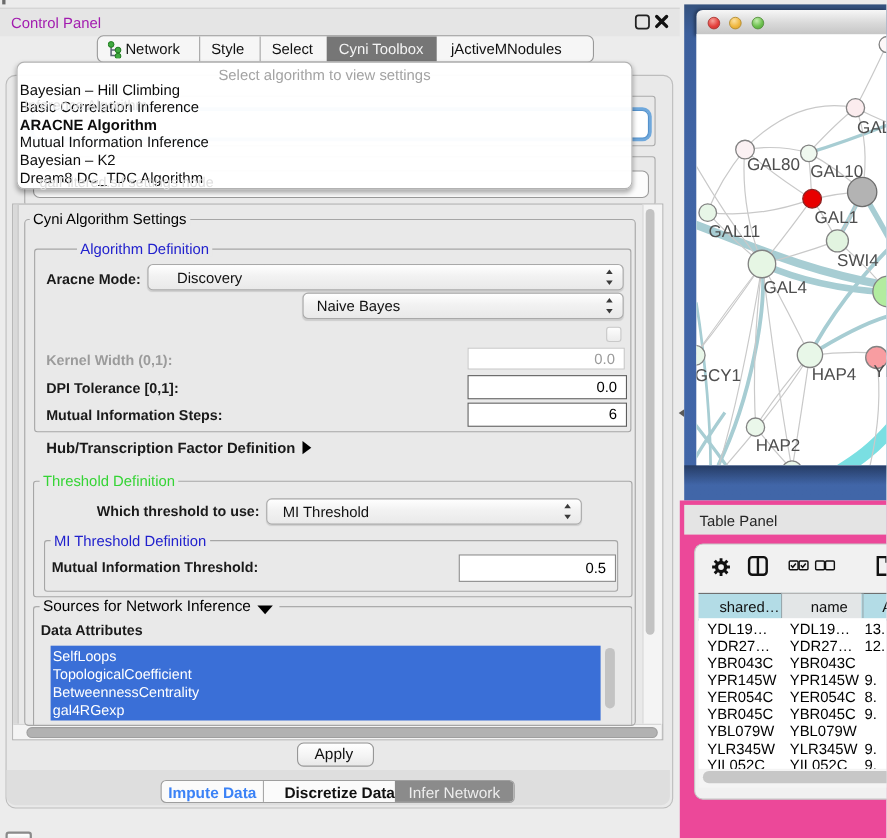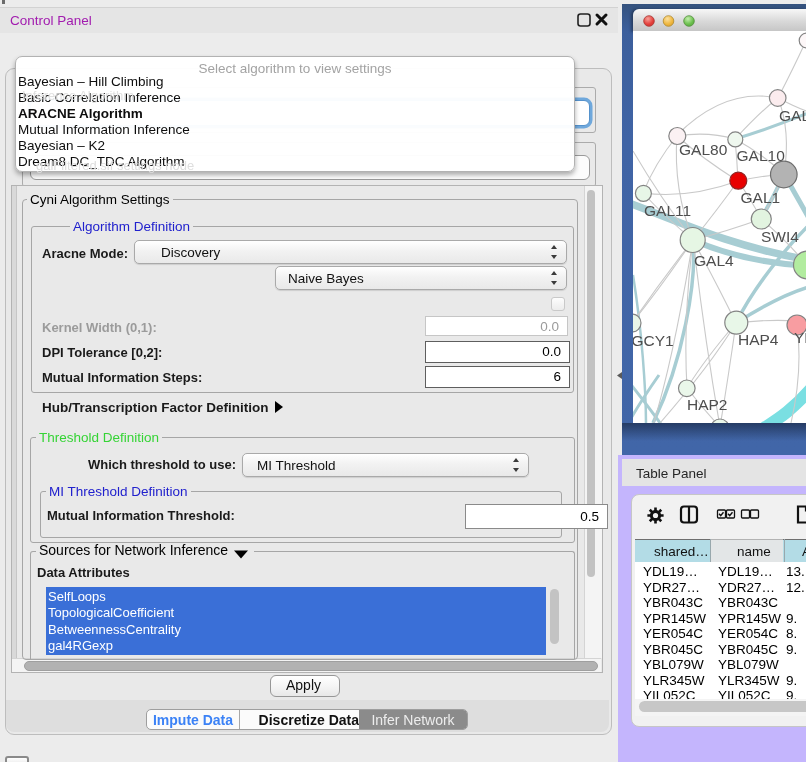--- a/index.html
+++ b/index.html
@@ -31,20 +31,37 @@
 
   <svg class="abs" style="left:576px;top:12px;" width="34" height="16" viewBox="0 0 34 16">
     <rect x="2" y="2" width="12" height="12" rx="2.5" fill="none" stroke="#222" stroke-width="1.6"></rect>
     <path d="M21 3 L30 12 M30 3 L21 12" stroke="#111" stroke-width="3" stroke-linecap="round"></path>
   </svg>
 
   <div class="abs" style="left:5px;top:68px;width:605px;height:665px;border:1px solid #bdbdbd;border-radius:9px;background:#e9e9e9;"></div>
 
   <div class="abs" style="left:6px;top:700px;width:603px;height:32px;background:#dedede;border-radius:0 0 8px 8px;"></div>
 
+  <div id="tabs" class="abs" style="left:88px;top:32px;width:450px;height:23px;border:1px solid #999;border-radius:6px;background:#f6f6f6;overflow:hidden;">
+    <div class="abs" style="left:0;top:0;width:92px;height:23px;"></div>
+    <svg class="abs" style="left:9px;top:4px" width="13" height="16" viewBox="0 0 13 16">
+      <path d="M3 4 L3 13.5 L8.5 13.5 M3 8.5 L8.5 8.5" stroke="#5a6475" stroke-width="1.4" fill="none"></path>
+      <circle cx="3" cy="3.4" r="2.6" fill="#41a941" stroke="#1e7a1e" stroke-width="0.9"></circle>
+      <circle cx="9.3" cy="8.5" r="2.6" fill="#41a941" stroke="#1e7a1e" stroke-width="0.9"></circle>
+      <circle cx="9.3" cy="14" r="2.6" fill="#41a941" stroke="#1e7a1e" stroke-width="0.9"></circle>
+    </svg>
+    <div class="txt" style="left:25px;top:4px;font-size:13.5px;color:#111;">Network</div>
+    <div class="abs" style="left:92px;top:0;width:1px;height:23px;background:#a5a5a5;"></div>
+    <div class="txt" style="left:103px;top:4px;font-size:13.5px;color:#111;">Style</div>
+    <div class="abs" style="left:147px;top:0;width:1px;height:23px;background:#a5a5a5;"></div>
+    <div class="txt" style="left:158px;top:4px;font-size:13.5px;color:#111;">Select</div>
+    <div class="abs" style="left:208px;top:0;width:100px;height:23px;background:#767676;"></div>
+    <div class="txt" style="left:219px;top:4px;font-size:13.5px;color:#f4f4f4;">Cyni Toolbox</div>
+    <div class="txt" style="left:321px;top:4px;font-size:13.5px;color:#111;">jActiveMNodules</div>
+  </div>
 
   <div class="abs" style="left:22px;top:87px;width:572px;height:44px;border:1px solid #ababab;border-radius:3px;"></div>
   <div class="abs" style="left:30px;top:100px;width:558px;height:24px;border-radius:6px;background:#fff;box-shadow:0 0 0 2.5px #6fa8dc;border:1px solid #5592cc;"></div>
   <div class="abs" style="left:22px;top:142px;width:572px;height:43px;border:1px solid #ababab;border-radius:3px;"></div>
   <div class="abs" style="left:30px;top:155px;width:558px;height:23px;border:1px solid #9a9a9a;border-radius:6px;background:#fcfcfc;"></div>
 
   <div class="abs" style="left:11px;top:185px;width:590px;height:486px;border:1px solid #b3b3b3;background:#e9e9e9;"></div>
   <div class="abs" style="left:12px;top:186px;width:4px;height:484px;background:#d9d9d9;border-right:1px solid #c6c6c6;"></div>
 
   <div class="abs" style="left:584px;top:186px;width:17px;height:472px;background:#f4f4f4;border-left:1px solid #d4d4d4;"></div>
@@ -70,21 +87,21 @@
     <span class="ct" style="left:12px;">Naive Bayes</span>
     <span class="carr cup" style="right:9px;top:4px;"></span>
     <span class="carr cdn" style="right:9px;bottom:4px;"></span>
   </div>
 
   <div class="abs" style="left:551px;top:297px;width:12px;height:12px;border:1px solid #c9c9c9;border-radius:3px;background:linear-gradient(#fdfdfd,#ececec);"></div>
 
   <div class="lbl" style="left:42px;top:320px;color:#9b9b9b;">Kernel Width (0,1):</div>
   <div class="field" style="left:425px;top:316px;width:143px;height:20px;border:1px solid #c6c6c6;color:#9b9b9b;padding-right:8px;padding-top:2px;box-sizing:border-box;">0.0</div>
 
-  <div class="lbl" style="left:42px;top:345px;">DPI Tolerance [0,2]:</div>
+  <div class="lbl" style="left:42px;top:345px;">DPI Tolerance [0,1]:</div>
   <div class="field" style="left:425px;top:341px;width:145px;height:22px;border:1.5px solid #5e5e5e;color:#000;padding-right:8px;padding-top:2px;box-sizing:border-box;">0.0</div>
 
   <div class="lbl" style="left:42px;top:370px;">Mutual Information Steps:</div>
   <div class="field" style="left:425px;top:366px;width:145px;height:22px;border:1.5px solid #5e5e5e;color:#000;padding-right:8px;padding-top:2px;box-sizing:border-box;">6</div>
 
   <div class="lbl" style="left:42px;top:400px;font-size:13.5px;">Hub/Transcription Factor Definition</div>
   <svg class="abs" style="left:272px;top:400px;" width="14" height="14" viewBox="0 0 14 14">
       <path d="M3 1 L11 7 L3 13 Z" fill="#000"></path>
     </svg>
 
@@ -95,21 +112,21 @@
   <div class="combo" style="left:242px;top:453px;width:285px;height:22px;">
     <span class="ct" style="left:14px;">MI Threshold</span>
     <span class="carr cup" style="right:9px;top:4px;"></span>
     <span class="carr cdn" style="right:9px;bottom:4px;"></span>
   </div>
 
   <div class="grp" style="left:40px;top:491px;width:520px;height:45px;"></div>
   <div class="gtitle" style="left:46px;top:485px;color:#2121cd;font-size:13.5px;">MI Threshold Definition</div>
 
   <div class="lbl" style="left:47px;top:508px;">Mutual Information Threshold:</div>
-  <div class="field" style="left:417px;top:504px;width:143px;height:25px;border:1px solid #8a8a8a;color:#000;padding-right:8px;padding-top:4px;box-sizing:border-box;margin-left:48px;">0.5</div>
+  <div class="field" style="left:417px;top:504px;width:143px;height:25px;border:1px solid #8a8a8a;color:#000;padding-right:8px;padding-top:4px;box-sizing:border-box;">0.5</div>
 
   <div class="grp" style="left:30px;top:551px;width:543px;height:107px;border-bottom:none;border-radius:3px 3px 0 0;"></div>
   <div class="gtitle" style="left:36px;top:544px;color:#000;font-size:14px;padding-right:26px;">Sources for Network Inference</div>
   <svg class="abs" style="left:233px;top:549px;" width="16" height="11" viewBox="0 0 16 11">
       <path d="M1 1.5 L15 1.5 L8 9.5 Z" fill="#000"></path>
     </svg>
 
   <div class="lbl" style="left:37px;top:565px;">Data Attributes</div>
   <div class="abs" style="left:46px;top:587px;width:500px;height:68px;background:#3a6fd7;"></div>
   <div class="txt" style="left:48px;top:589px;font-size:13px;color:#fff;">SelfLoops</div>
@@ -262,21 +279,21 @@
         <text x="61" y="235">GAL4</text>
         <text x="-1.5" y="315">GCY1</text>
         <text x="105" y="314">HAP4</text>
         <text x="161" y="312">YM</text>
         <text x="54" y="379">HAP2</text>
       </g>
     </svg>
   </div>
 </div>
 
-<div id="tp" class="abs" style="left:618px;top:455px;width:188px;height:307px;background:#c4b5fd;">
+<div id="tp" class="abs" style="left:618px;top:455px;width:188px;height:307px;background:#ec4899;">
   <div class="abs" style="left:4px;top:4px;width:184px;height:27px;background:#e4e4e4;"></div>
   <div class="txt" style="left:18px;top:11px;font-size:13.5px;color:#262626;">Table Panel</div>
 
   <div class="abs" style="left:13px;top:39px;width:180px;height:231px;border:1px solid #c6c6c6;border-radius:8px 0 0 8px;background:#f1f1f1;"></div>
 
   <svg class="abs" style="left:13px;top:46px;" width="175" height="30" viewBox="0 0 175 30">
     <path d="M23.2 6.4 L25.8 6.4 L25.8 9.0 L27.4 9.7 L29.3 7.8 L31.2 9.7 L29.3 11.6 L30.0 13.2 L32.6 13.2 L32.6 15.8 L30.0 15.8 L29.3 17.4 L31.2 19.3 L29.3 21.2 L27.4 19.3 L25.8 20.0 L25.8 22.6 L23.2 22.6 L23.2 20.0 L21.6 19.3 L19.7 21.2 L17.8 19.3 L19.7 17.4 L19.0 15.8 L16.4 15.8 L16.4 13.2 L19.0 13.2 L19.7 11.6 L17.8 9.7 L19.7 7.8 L21.6 9.7 L23.2 9.0 Z" fill="#111"></path>
       <circle cx="24.5" cy="14.5" r="2.6" fill="#f1f1f1"></circle>
     <rect x="50" y="5.5" width="16" height="16" rx="3" fill="none" stroke="#111" stroke-width="2.2"></rect>
     <rect x="56.9" y="5.5" width="2.2" height="16" fill="#111"></rect>

